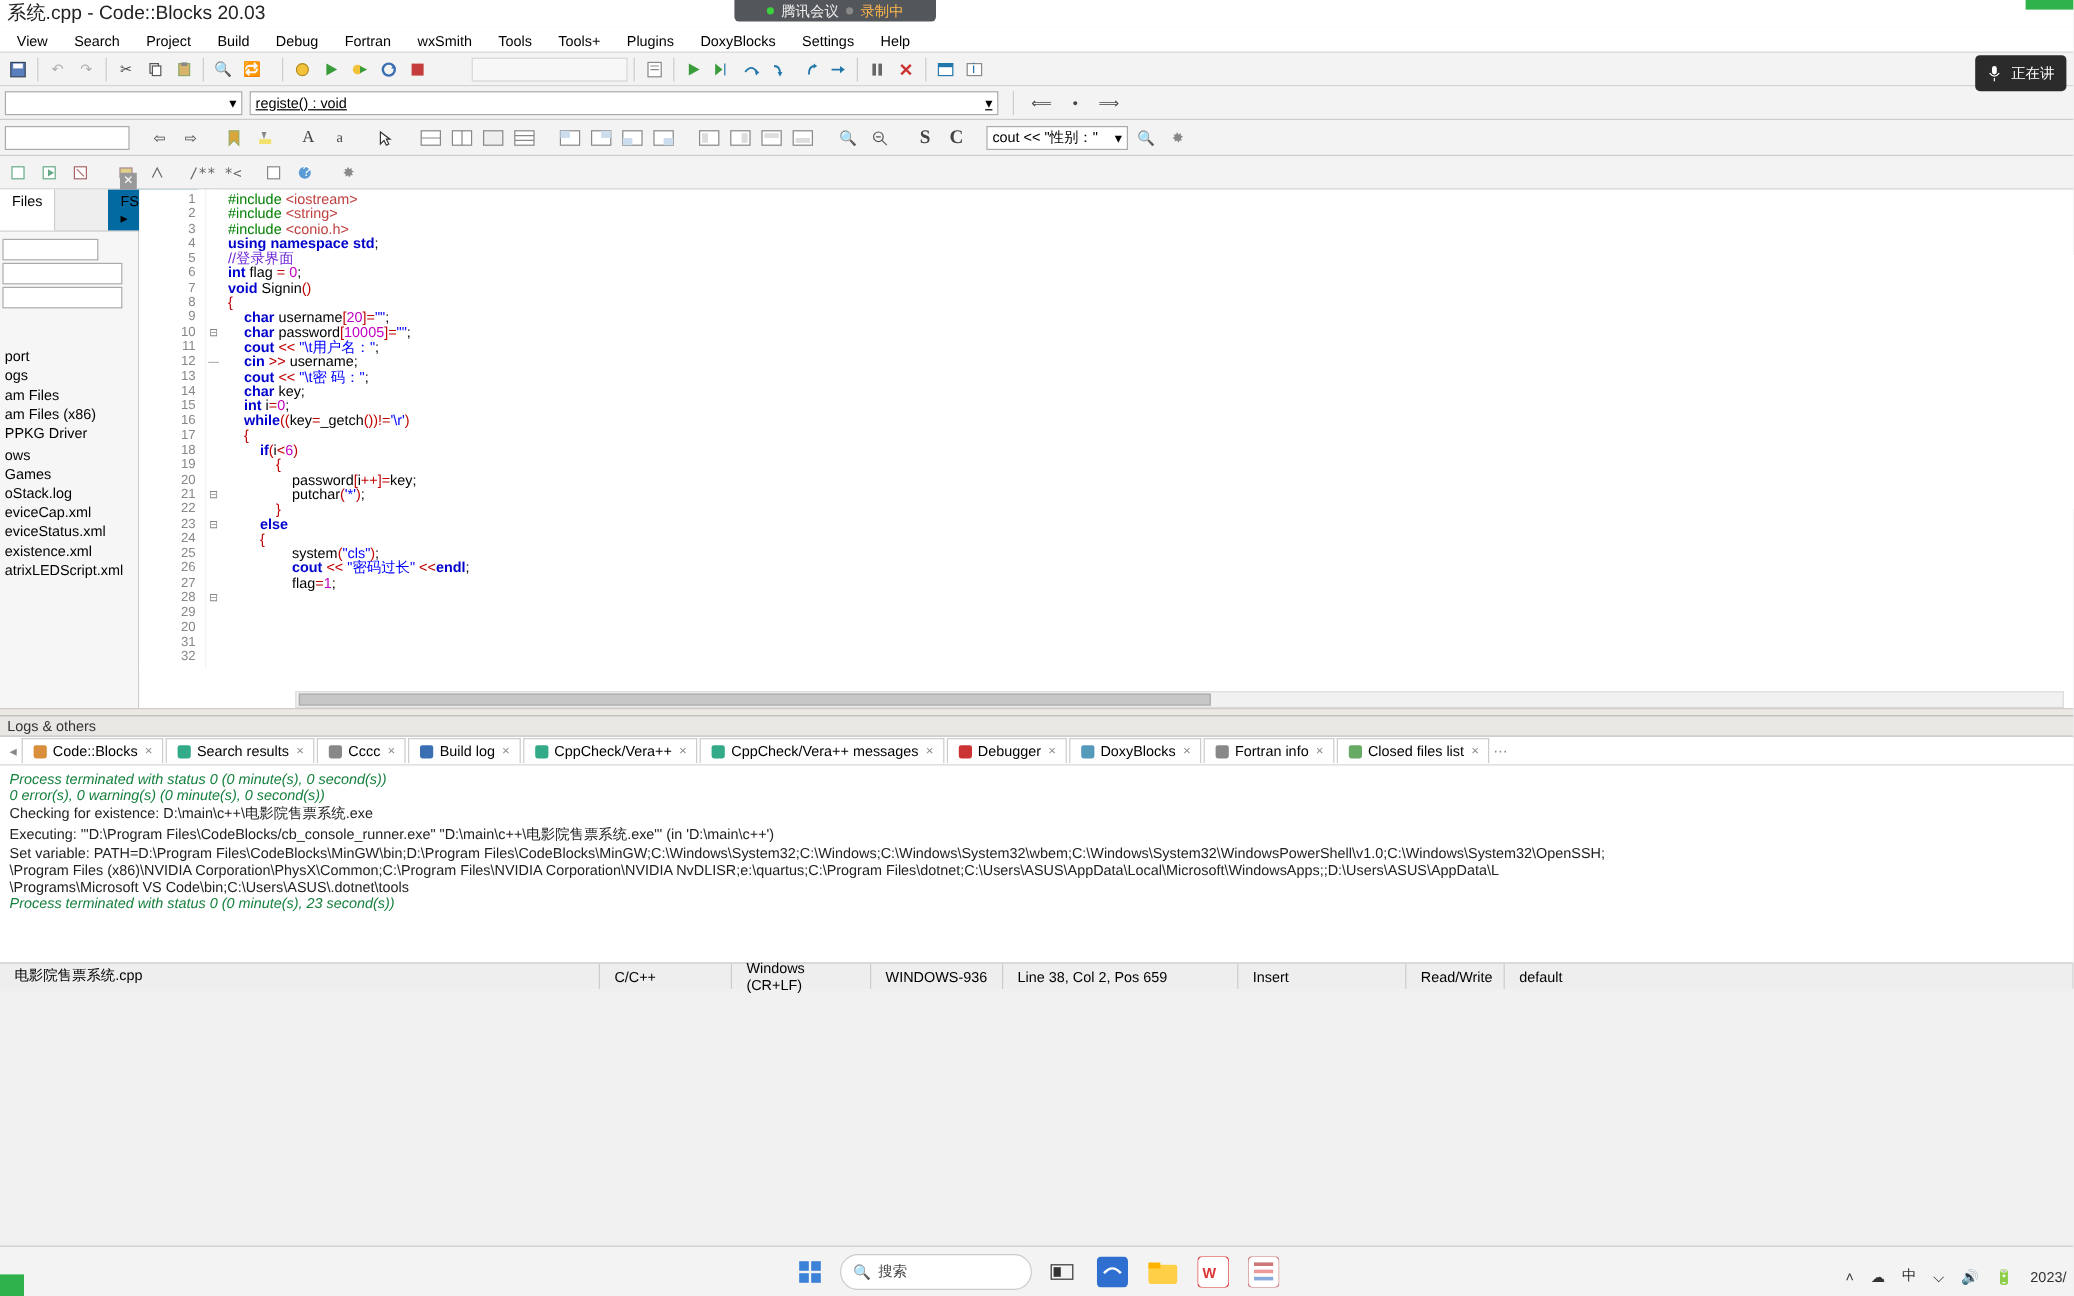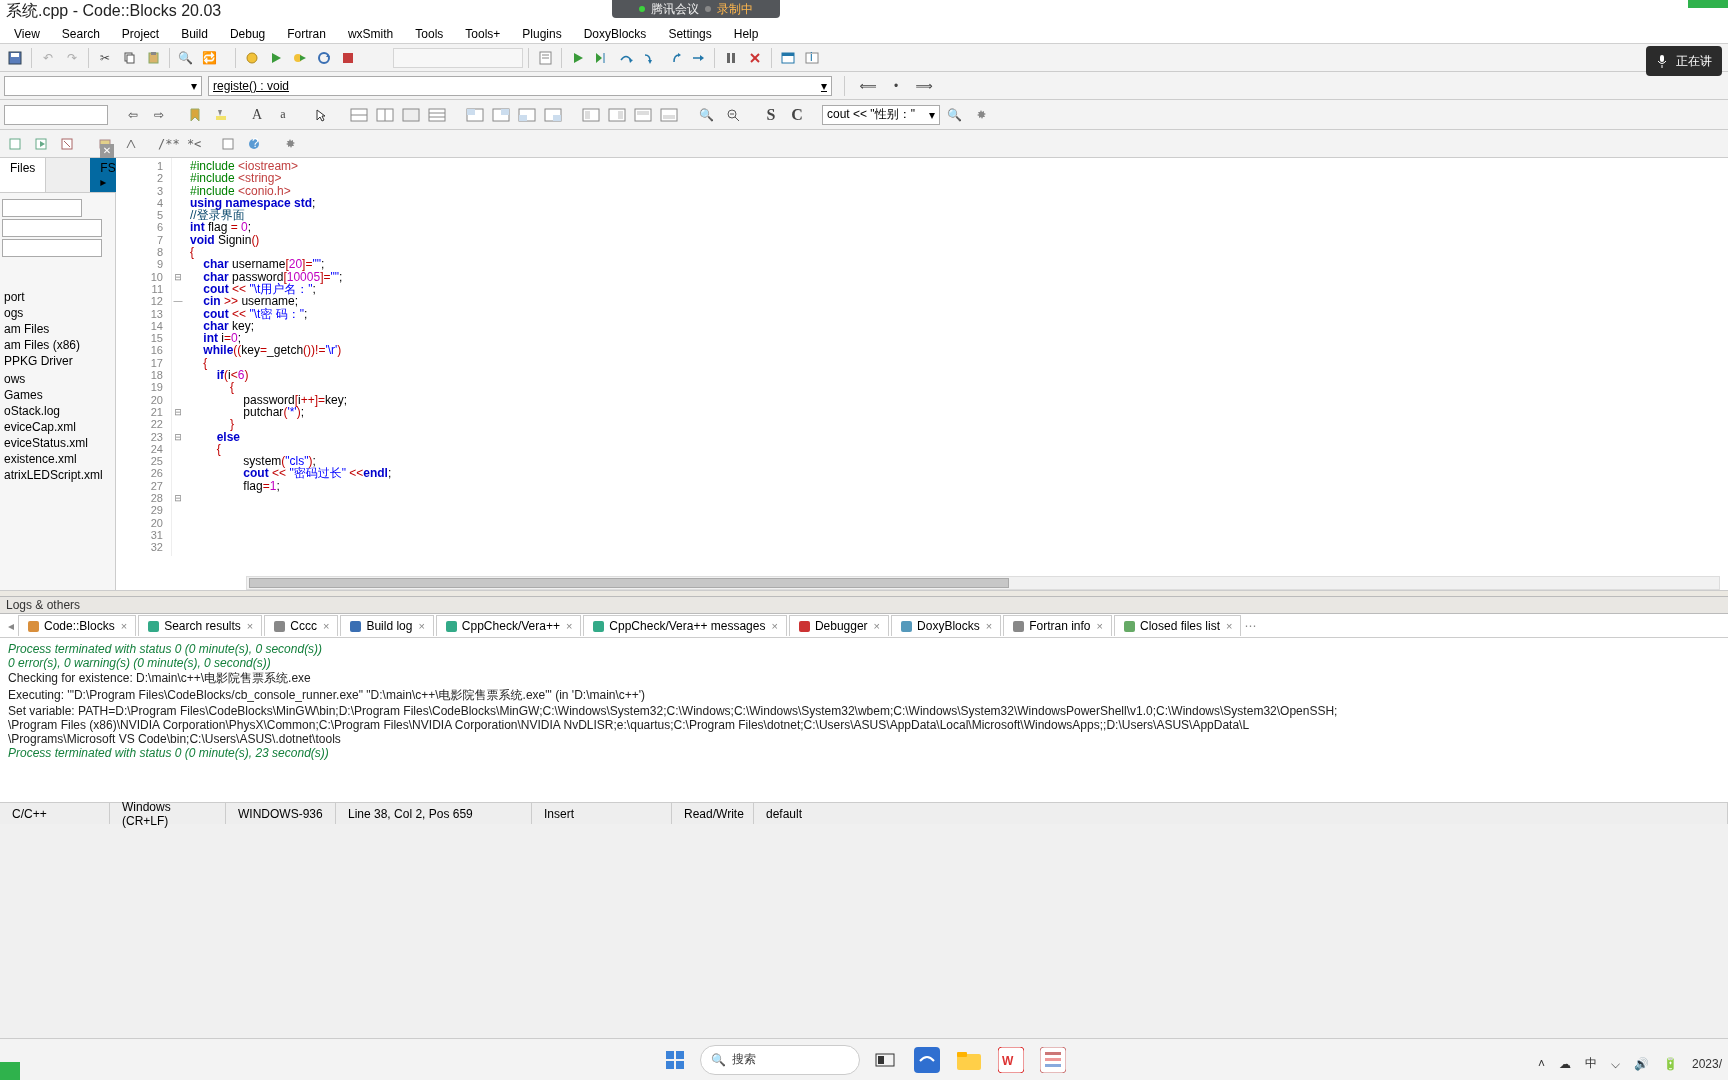--- a/index.html
+++ b/index.html
@@ -41,21 +41,21 @@
 .linenums div { line-height:12.3px; font-size:11px; }
 .fold { width:12px; background:#fff; padding-top:2px; }
 .fold div { height:12.3px; font-size:9px; color:#888; text-align:center; line-height:12.3px; }
 .src { padding:2px 0 2px 6px; white-space:pre; }
 .src div { line-height:12.3px; }
 .kw { color:#0000cc; font-weight:bold; }
 .pp { color:#008000; }
 .inc { color:#c04040; }
 .str { color:#0000ff; }
 .num { color:#c000c0; }
-.cmt2 { color:#0c4a6e; }
+.cmt2 { color:#6d28d9; }
 .op { color:#c00000; }
 .scrollh { position:absolute; bottom:0; left:130px; right:8px; height:14px; background:#f1f1f1; border:1px solid #ddd; }
 .scrollh .thumb { position:absolute; left:2px; top:1px; height:10px; width:760px; background:#c7c7c7; border:1px solid #aaa; }
 .logs-head { height:18px; background:#e9e7e3; border-top:1px solid #bbb; border-bottom:1px solid #bbb; padding:1px 6px; font-size:12px; color:#333; }
 .logtabs { height:24px; background:#fff; display:flex; align-items:center; padding:0 4px; gap:0; border-bottom:1px solid #ccc; }
 .logtabs .lt { display:flex; align-items:center; gap:4px; padding:3px 8px; border:1px solid #ccc; border-bottom:none; background:#fff; margin-right:2px; position:relative; }
 .logtabs .lt .x { color:#888; margin-left:2px; font-size:11px; }
 .logtabs .lt .ico { width:13px; height:13px; }
 .logtabs .nav { width:14px; text-align:center; color:#888; }
 .logbody { height:164px; background:#fff; padding:4px 8px; font-family:Consolas,"Courier New",monospace; font-size:12px; white-space:pre; overflow:hidden; color:#222; }
@@ -613,20 +613,21 @@
         <rect x="1" y="1" width="11" height="11" rx="2" fill="#6a6"></rect>
       </svg>
       <span>Closed files list</span>
       <span class="x">×</span>
     </div>
     <div class="nav">⋯</div>
   </div>
 <div class="logbody" id="logbody"><div class="ok">Process terminated with status 0 (0 minute(s), 0 second(s))</div><div class="ok">0 error(s), 0 warning(s) (0 minute(s), 0 second(s))</div><div class=""></div><div class="">Checking for existence: D:\main\c++\电影院售票系统.exe</div><div class="">Executing: '"D:\Program Files\CodeBlocks/cb_console_runner.exe" "D:\main\c++\电影院售票系统.exe"' (in 'D:\main\c++')</div><div class="">Set variable: PATH=D:\Program Files\CodeBlocks\MinGW\bin;D:\Program Files\CodeBlocks\MinGW;C:\Windows\System32;C:\Windows;C:\Windows\System32\wbem;C:\Windows\System32\WindowsPowerShell\v1.0;C:\Windows\System32\OpenSSH;</div><div class="">\Program Files (x86)\NVIDIA Corporation\PhysX\Common;C:\Program Files\NVIDIA Corporation\NVIDIA NvDLISR;e:\quartus;C:\Program Files\dotnet;C:\Users\ASUS\AppData\Local\Microsoft\WindowsApps;;D:\Users\ASUS\AppData\L</div><div class="">\Programs\Microsoft VS Code\bin;C:\Users\ASUS\.dotnet\tools</div><div class="ok">Process terminated with status 0 (0 minute(s), 23 second(s))</div></div>
 
 <div class="statusbar">
+  <div class="cell first">电影院售票系统.cpp</div>
   <div class="cell" style="width:110px">C/C++</div>
   <div class="cell" style="width:116px">Windows (CR+LF)</div>
   <div class="cell" style="width:110px">WINDOWS-936</div>
   <div class="cell" style="width:196px">Line 38, Col 2, Pos 659</div>
   <div class="cell" style="width:140px">Insert</div>
   <div class="cell" style="width:82px">Read/Write</div>
   <div class="cell" style="flex:1">default</div>
 </div>
 
 <div class="taskbar">

